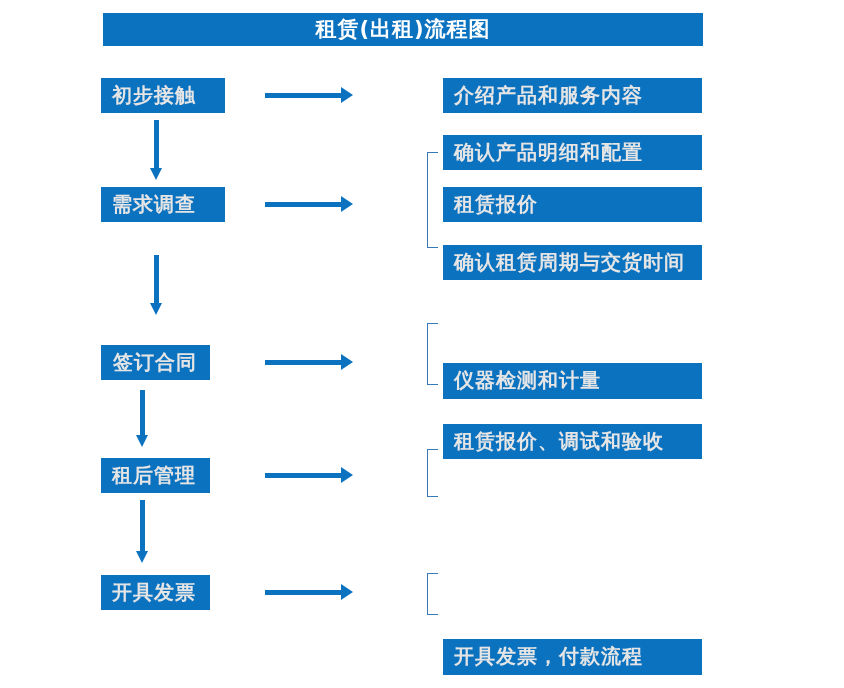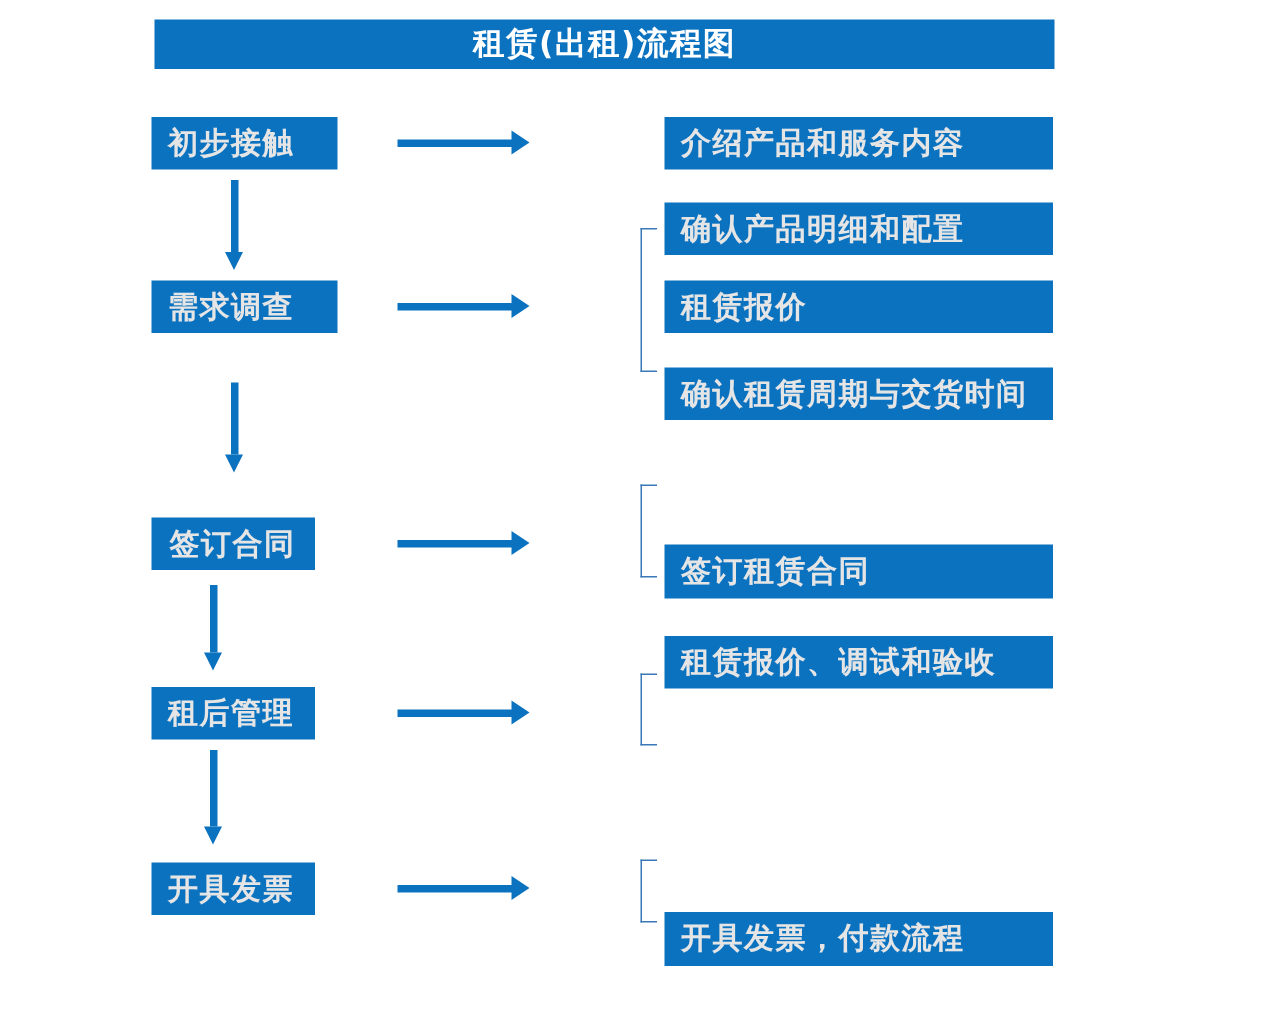--- a/index.html
+++ b/index.html
@@ -68,23 +68,23 @@
   <div class="box stage" style="left:101px; top:78px;">初步接触</div>
   <div class="box stage" style="left:101px; top:187px;">需求调查</div>
   <div class="box stage narrow" style="left:101px; top:345px;padding-left:12px;">签订合同</div>
   <div class="box stage narrow" style="left:101px; top:458px;">租后管理</div>
   <div class="box stage narrow" style="left:101px; top:575px;">开具发票</div>
 
   <div class="box detail" style="top:135px;">确认产品明细和配置</div>
   <div class="box detail" style="top:78px;">介绍产品和服务内容</div>
   <div class="box detail" style="top:187px;">租赁报价</div>
   <div class="box detail" style="top:245px;">确认租赁周期与交货时间</div>
-  <div class="box detail" style="top:363px; height:36px;">签订租赁合同</div>
+  <div class="box detail" style="top:363px; height:36px;">仪器检测和计量</div>
   <div class="box detail" style="top:424px;">租赁报价、调试和验收</div>
-  <div class="box detail" style="top:608px; height:36px;">开具发票，付款流程</div>
+  <div class="box detail" style="top:639px; height:36px;">开具发票，付款流程</div>
 
   <div class="harrow" style="top:87px;">
     <div class="shaft"></div>
     <div class="head"></div>
   </div>
   <div class="harrow" style="top:196px;">
     <div class="shaft"></div>
     <div class="head"></div>
   </div>
   <div class="harrow" style="top:354px;">

